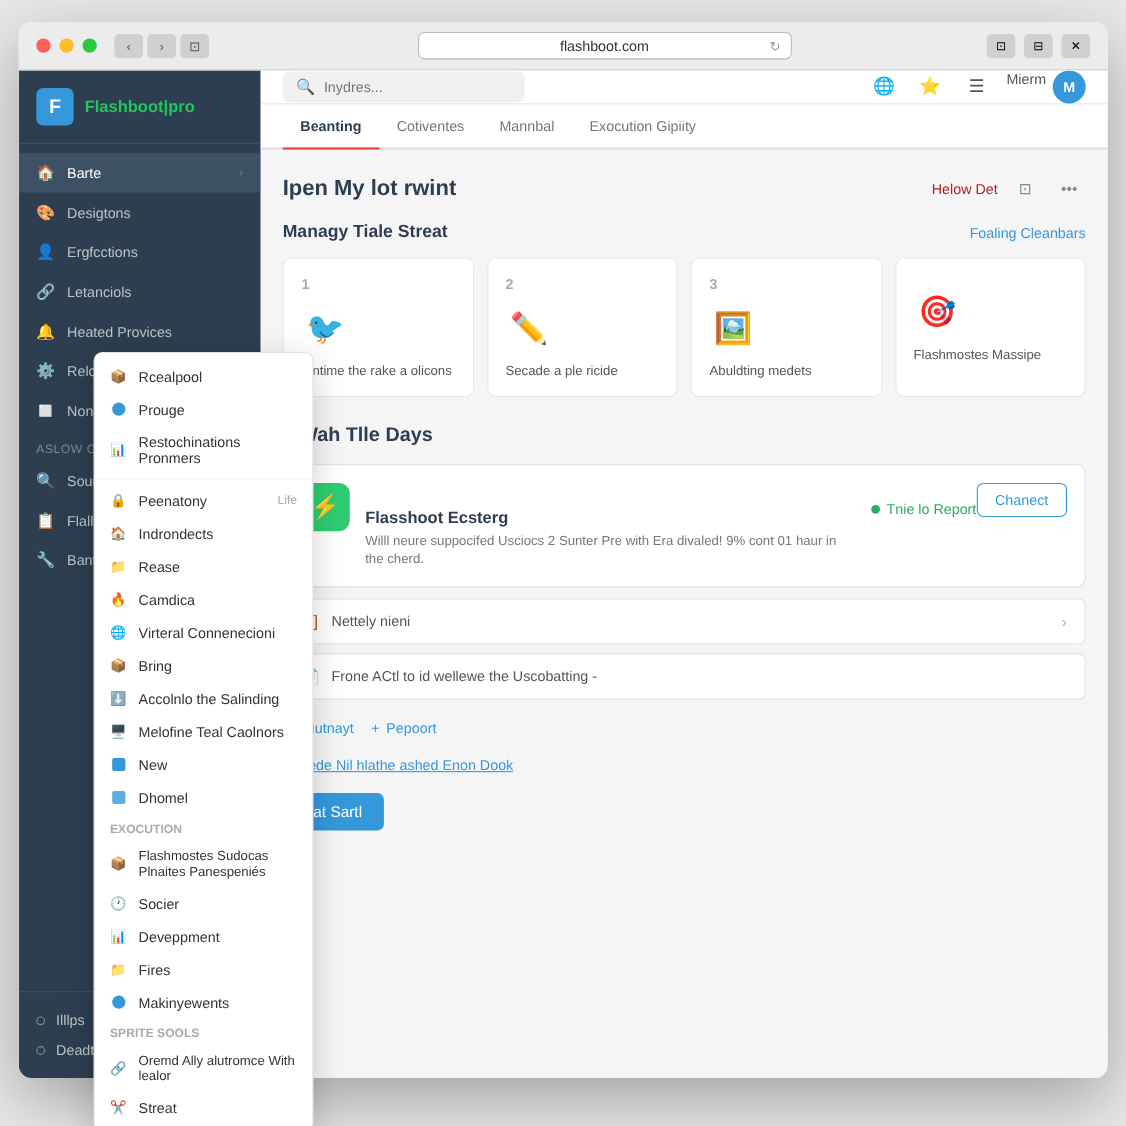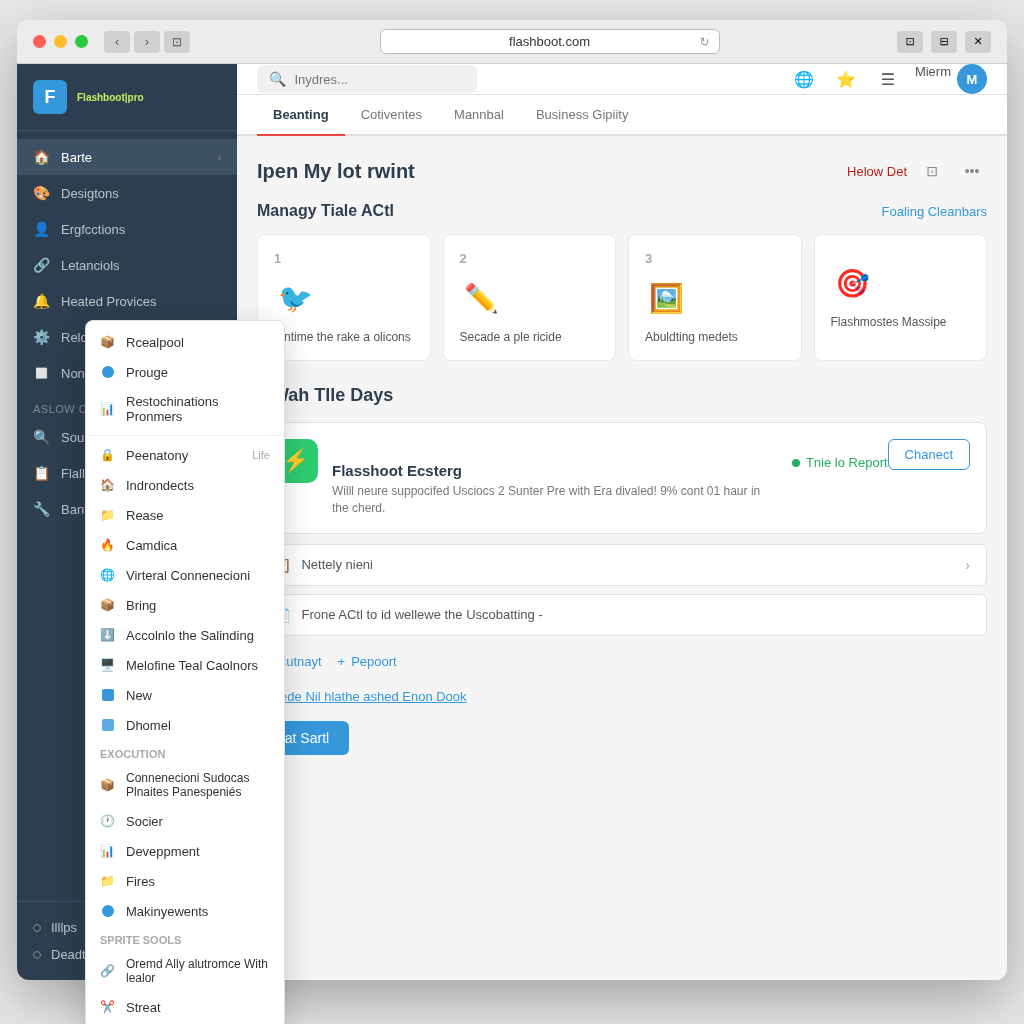--- a/index.html
+++ b/index.html
@@ -140,23 +140,23 @@
       border-radius: 6px;
       display: flex;
       align-items: center;
       justify-content: center;
       font-size: 18px;
       color: #fff;
       font-weight: bold;
     }
 
     .logo-text {
-      font-size: 10px;
+      font-size: 15px;
       font-weight: 600;
-      color: #bef264;
+      color: #22c55e;
     }
 
     .sidebar-nav {
       padding: 8px 0;
     }
 
     .sidebar-item {
       display: flex;
       align-items: center;
       gap: 10px;
@@ -725,36 +725,36 @@
             <span style="font-size:13px;color:#555;">Mierm</span>
             <div class="nav-user-badge">M</div>
           </div>
         </div>
       </div>
 
       <div class="tab-bar">
         <div class="tab active">Beanting</div>
         <div class="tab">Cotiventes</div>
         <div class="tab">Mannbal</div>
-        <div class="tab">Business Gipiity</div>
+        <div class="tab">Exocution Gipiity</div>
       </div>
 
       <div class="page-content">
 
         <div class="page-header">
           <h1 class="page-title">Ipen My lot rwint</h1>
           <div class="page-header-actions">
             <span style="font-size:13px;color:#b91c1c;">Helow Det</span>
             <div class="page-header-icon-btn">⊡</div>
             <div class="page-header-icon-btn">•••</div>
           </div>
         </div>
 
         <div class="section-title-row">
-          <h2 class="section-title">Managy Tiale ACtl</h2>
+          <h2 class="section-title">Managy Tiale Streat</h2>
           <span class="section-link">Foaling Cleanbars</span>
         </div>
 
         <div class="cards-row">
           <div class="card">
             <span class="card-number">1</span>
             <div class="card-icon">🐦</div>
             <span class="card-label">Fintime the rake a olicons</span>
           </div>
           <div class="card">
@@ -893,21 +893,21 @@
     <span class="di-icon">
       <div class="color-dot" style="background:#5dade2;border-radius:2px;"></div>
     </span>
     <span>Dhomel</span>
   </div>
 
   <div class="dropdown-section-title">Exocution</div>
 
   <div class="dropdown-item">
     <span class="di-icon">📦</span>
-    <span style="font-size:12px;">Connenecioni Sudocas Plnaites Panespeniés</span>
+    <span style="font-size:12px;">Flashmostes Sudocas Plnaites Panespeniés</span>
   </div>
   <div class="dropdown-item">
     <span class="di-icon">🕐</span>
     <span>Socier</span>
   </div>
   <div class="dropdown-item">
     <span class="di-icon">📊</span>
     <span>Deveppment</span>
   </div>
   <div class="dropdown-item">

